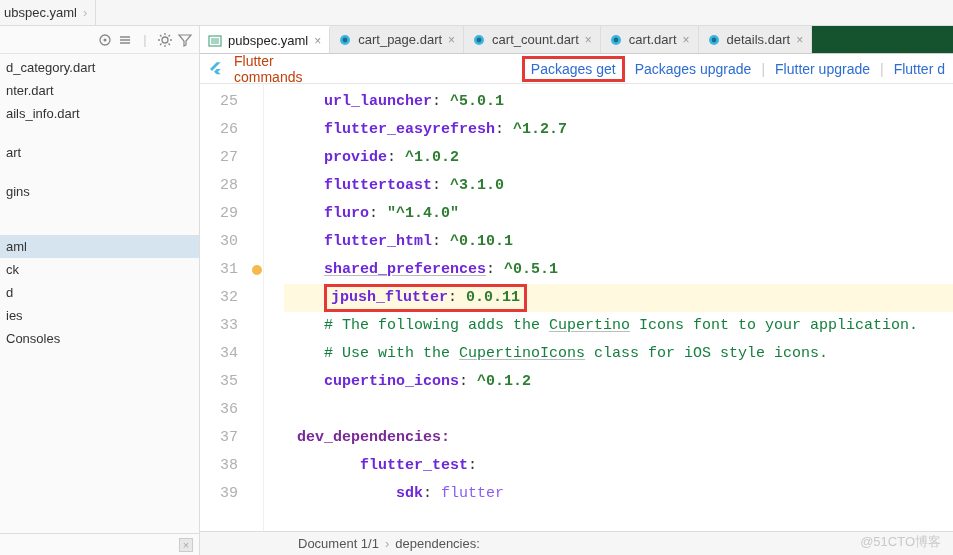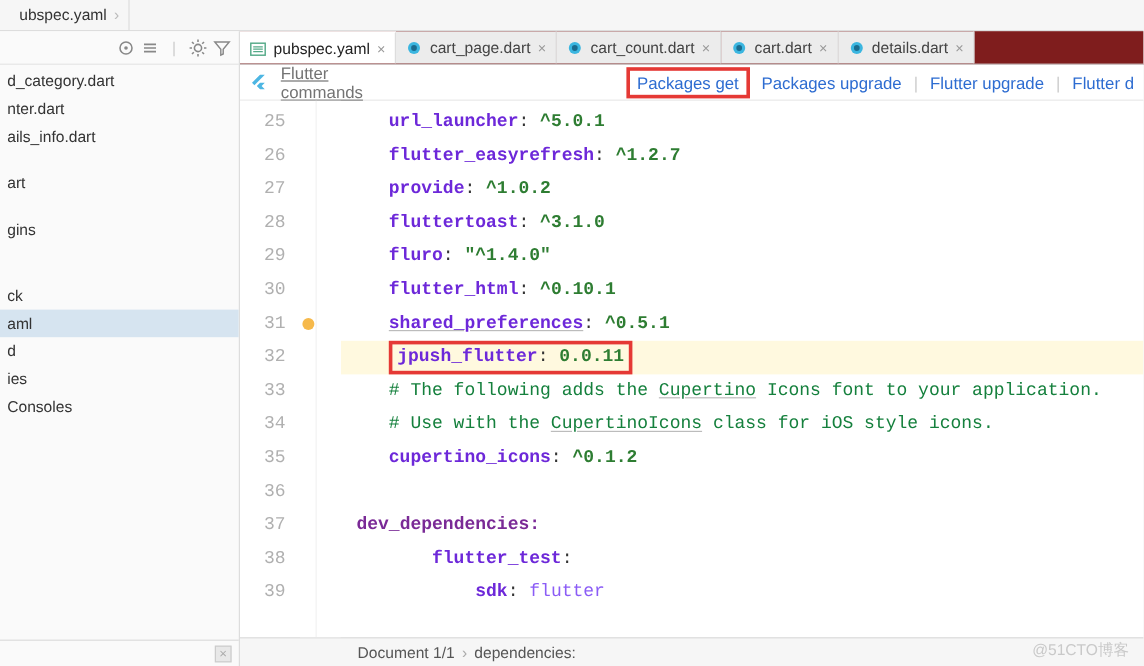--- a/index.html
+++ b/index.html
@@ -1,39 +1,39 @@
 <!DOCTYPE html>
 <html><head>
 <meta charset="utf-8">
 <style>
   * { margin: 0; padding: 0; box-sizing: border-box; }
   html, body { width: 953px; height: 555px; font-family: "Segoe UI", Arial, sans-serif; font-size: 13px; background: #f2f2f2; overflow: hidden; }
   .root { display: flex; flex-direction: column; height: 100%; }
-  .breadcrumb-bar { height: 26px; background: #f6f6f6; border-bottom: 1px solid #ddd; display: flex; align-items: center; padding-left: 12px; font-size: 13px; color: #333; }
+  .breadcrumb-bar { height: 26px; background: #f6f6f6; border-bottom: 1px solid #ddd; display: flex; align-items: center; padding-left: 0; font-size: 13px; color: #333; }
   .breadcrumb-item { padding: 0 8px 0 4px; height: 100%; display: flex; align-items: center; position: relative; border-right: 1px solid #ddd; }
   .breadcrumb-item::after { content: "›"; position: absolute; right: -1px; color: #bbb; display: none; }
   .main-row { flex: 1; display: flex; min-height: 0; }
   .sidebar { width: 200px; background: #fafafa; border-right: 1px solid #ddd; display: flex; flex-direction: column; }
   .sidebar-toolbar { height: 28px; display: flex; justify-content: flex-end; align-items: center; gap: 4px; padding: 0 6px; border-bottom: 1px solid #e5e5e5; }
   .sidebar-toolbar .ico { width: 16px; height: 16px; color: #888; display: inline-flex; align-items: center; justify-content: center; cursor: pointer; }
   .file-tree { flex: 1; overflow: auto; padding-top: 2px; }
   .tree-item { padding: 4px 6px; color: #333; cursor: pointer; white-space: nowrap; overflow: hidden; text-overflow: ellipsis; }
   .tree-item.selected { background: #d6e4f0; }
   .tree-spacer { height: 16px; }
   .sidebar-footer { height: 22px; border-top: 1px solid #ddd; display: flex; align-items: center; justify-content: flex-end; padding-right: 6px; color: #aaa; font-size: 11px; }
   .sidebar-footer .close-x { background: #e8e8e8; width: 14px; height: 14px; display: flex; align-items: center; justify-content: center; border: 1px solid #ccc; cursor: pointer; }
   .editor-area { flex: 1; display: flex; flex-direction: column; min-width: 0; }
-  .tab-strip { height: 28px; display: flex; align-items: stretch; background: #7f1d1d; border-bottom: 1px solid #ccc; overflow: hidden; }
+  .tab-strip { height: 28px; display: flex; align-items: stretch; background: #14532d; border-bottom: 1px solid #ccc; overflow: hidden; }
   .tab { display: flex; align-items: center; padding: 0 8px; gap: 6px; border-right: 1px solid #ddd; background: #ececec; color: #444; cursor: pointer; white-space: nowrap; }
   .tab.active { background: #fff; color: #222; border-top: 2px solid #fff; }
   .tab-ico { width: 14px; height: 14px; display: inline-flex; }
   .tab-close { color: #999; font-size: 12px; cursor: pointer; }
   .flutter-bar { height: 30px; display: flex; align-items: center; background: #fff; border-bottom: 1px solid #e5e5e5; padding: 0 8px; gap: 10px; font-size: 14px; }
   .flutter-ico { width: 16px; height: 16px; display: inline-flex; }
-  .flutter-label { color: #737373; text-decoration: underline; }
+  .flutter-label { color: #c2410c; }
   .flutter-spacer { flex: 0 0 160px; }
   .flutter-link { color: #2d6cd1; cursor: pointer; white-space: nowrap; }
   .flutter-link.outlined { border: 3px solid #e53935; padding: 2px 6px; }
   .flutter-sep { color: #ccc; }
   .code-area { flex: 1; display: flex; background: #fff; min-height: 0; font-family: "Consolas", "Courier New", monospace; font-size: 15px; }
   .gutter { width: 50px; text-align: right; color: #b0b0b0; padding: 4px 12px 4px 0; background: #fff; user-select: none; }
   .gutter div { height: 28px; line-height: 28px; }
   .fold-strip { width: 20px; background: #fff; position: relative; }
   .marker-strip { width: 14px; background: #fff; position: relative; border-right: 1px solid #f0f0f0;}
   .bullet { position: absolute; left: 2px; width: 10px; height: 10px; border-radius: 50%; background: #f6b94b; }
@@ -92,22 +92,22 @@
       <div class="file-tree" id="file-tree">
           <div class="tree-item">d_category.dart</div>
           <div class="tree-item">nter.dart</div>
           <div class="tree-item">ails_info.dart</div>
           <div class="tree-spacer"></div>
           <div class="tree-item">art</div>
           <div class="tree-spacer"></div>
           <div class="tree-item">gins</div>
           <div class="tree-spacer"></div>
           <div class="tree-spacer"></div>
+          <div class="tree-item selected">aml</div>
           <div class="tree-item">ck</div>
-          <div class="tree-item selected">aml</div>
           <div class="tree-item">d</div>
           <div class="tree-item">ies</div>
           <div class="tree-item"> Consoles</div>
         </div>
       <div class="sidebar-footer">
         <span class="close-x">×</span>
       </div>
     </div>
 
     <div class="editor-area">

